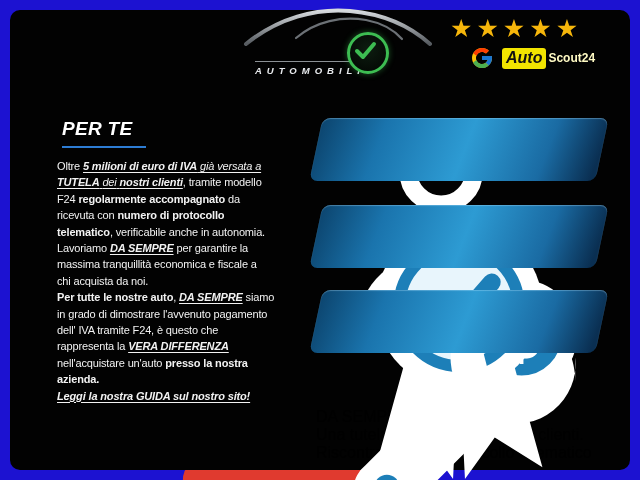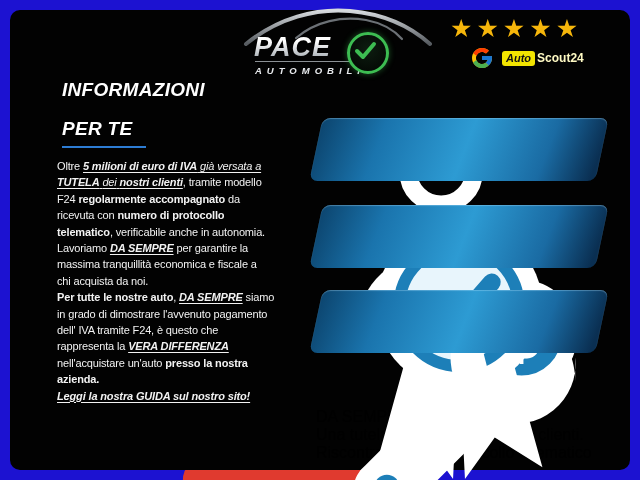--- a/index.html
+++ b/index.html
@@ -18,21 +18,21 @@
              text-shadow:0 0 0 rgba(0,0,0,0);}
   .logo-sub{position:absolute;left:17px;top:57px;width:102px;border-top:1px solid #8b9094;padding-top:3px;
             color:#e8eaed;font-style:italic;font-weight:700;font-size:9.5px;letter-spacing:5px;white-space:nowrap;}
   .logo-check{position:absolute;left:109px;top:28px;width:36px;height:36px;border-radius:50%;
               border:3px solid #3dbd52;background:radial-gradient(circle at 50% 40%,#0d1d10,#020502);
               box-shadow:0 0 6px rgba(61,189,82,.45);}
   
   .stars{position:absolute;left:450px;top:14px;font-size:25px;letter-spacing:4px;color:#f6b60b;white-space:nowrap;}
   .google-row{position:absolute;left:470px;top:46px;height:24px;display:flex;align-items:center;}
   .g-icon{width:24px;height:24px;}
-  .as-tag{margin-left:8px;background:#f2e400;color:#111;font-weight:700;font-style:italic;font-size:11px;
+  .as-tag{margin-left:8px;background:#f2e400;color:#111;font-weight:700;font-style:italic;font-size:16px;
           padding:1px 4px 2px;border-radius:3px;}
   .as-rest{margin-left:2px;color:#fef9c3;font-weight:700;font-size:12px;}
 
   
   .heading{position:absolute;left:62px;top:80px;color:#fff;font-style:italic;font-weight:800;
            font-size:19px;line-height:19.5px;letter-spacing:.3px;white-space:nowrap;}
   .heading-rule{position:absolute;left:62px;top:146px;width:84px;height:2px;background:#2d7cd3;}
   .bodytext{position:absolute;left:57px;top:158px;color:#f2f2f2;font-size:11px;line-height:16.4px;
             letter-spacing:-0.15px;white-space:nowrap;}
 
@@ -69,21 +69,20 @@
     <svg class="logo-car" width="200" height="44" viewBox="0 0 200 44">
       <defs>
         <linearGradient id="carg" x1="0" y1="0" x2="0" y2="1">
           <stop offset="0" stop-color="#d7dbdf"></stop>
             <stop offset="1" stop-color="#565b60"></stop>
         </linearGradient>
       </defs>
       <path d="M8 40 C 40 14, 78 4, 112 7 C 146 10, 172 22, 192 40" fill="none" stroke="url(#carg)" stroke-width="4" stroke-linecap="round"></path>
       <path d="M58 34 C 78 17, 104 12, 128 16 C 144 19, 156 26, 164 35" fill="none" stroke="#6c7176" stroke-width="2.2" stroke-linecap="round"></path>
     </svg>
-    <div class="logo-word">PACE</div>
     <div class="logo-sub">AUTOMOBILI</div>
     <div class="logo-check">
       <svg width="36" height="36" viewBox="0 0 36 36" style="position:absolute;left:-3px;top:-3px">
         <polyline points="10,19 16,25 27,12" fill="none" stroke="#3dbd52" stroke-width="4" stroke-linecap="round" stroke-linejoin="round"></polyline>
       </svg>
     </div>
   </div>
 
   <div class="stars"><span>★</span><span>★</span><span>★</span><span>★</span><span>★</span></div>
   <div class="google-row">
@@ -91,21 +90,21 @@
       <path fill="#FFC107" d="M43.6 20.1H42V20H24v8h11.3C33.7 32.7 29.2 36 24 36c-6.6 0-12-5.4-12-12s5.4-12 12-12c3.1 0 5.9 1.2 8 3l5.7-5.7C34.4 6.1 29.5 4 24 4 13 4 4 13 4 24s9 20 20 20 20-9 20-20c0-1.3-.1-2.7-.4-3.9z"></path>
       <path fill="#FF3D00" d="M6.3 14.7l6.6 4.8C14.7 15.1 18.9 12 24 12c3.1 0 5.9 1.2 8 3l5.7-5.7C34.4 6.1 29.5 4 24 4 16.3 4 9.7 8.3 6.3 14.7z"></path>
       <path fill="#4CAF50" d="M24 44c5.2 0 10-2 13.6-5.2l-6.3-5.3C29.2 35.1 26.7 36 24 36c-5.2 0-9.6-3.3-11.3-8l-6.5 5C9.5 39.6 16.2 44 24 44z"></path>
       <path fill="#1976D2" d="M43.6 20.1H42V20H24v8h11.3c-.8 2.2-2.2 4.2-4.1 5.5l6.3 5.3C41.4 35.4 44 30.1 44 24c0-1.3-.1-2.7-.4-3.9z"></path>
     </svg>
     <span class="as-tag">Auto</span>
       <span class="as-rest">Scout24</span>
   </div>
 
   <div class="heading">
-    <span>INFORMAZIONI</span><br>
+    <br>
     <br>
     <span>PER TE</span>
   </div>
   <div class="heading-rule"></div>
   <div class="bodytext"><span>Oltre </span><span class="b i u">5 milioni di euro di IVA</span><span class="u"> </span><span class="i u">già versata a</span><br><span class="b i u">TUTELA</span><span class="u"> </span><span class="i u">dei</span><span class="u"> </span><span class="b i u">nostri clienti</span><span>, tramite modello</span><br><span>F24 </span><span class="b">regolarmente accompagnato</span><span> da</span><br><span>ricevuta con </span><span class="b">numero di protocollo</span><br><span class="b">telematico</span><span>, verificabile anche in autonomia.</span><br><span>Lavoriamo </span><span class="b i u">DA SEMPRE</span><span> per garantire la</span><br><span>massima tranquillità economica e fiscale a</span><br><span>chi acquista da noi.</span><br><span class="b">Per tutte le nostre auto</span><span>, </span><span class="b i u">DA SEMPRE</span><span> siamo</span><br><span>in grado di dimostrare l'avvenuto pagamento</span><br><span>dell' IVA tramite F24, è questo che</span><br><span>rappresenta la </span><span class="b i u">VERA DIFFERENZA</span><br><span>nell'acquistare un'auto </span><span class="b">presso la nostra</span><br><span class="b">azienda.</span><br><span class="b i u">Leggi la nostra GUIDA sul nostro sito!</span></div>
 
   <div class="banner" style="top:118px">
     <div class="banner-face"></div>
     <div class="banner-base"></div>
     <svg class="banner-ico" viewBox="0 0 48 48">

